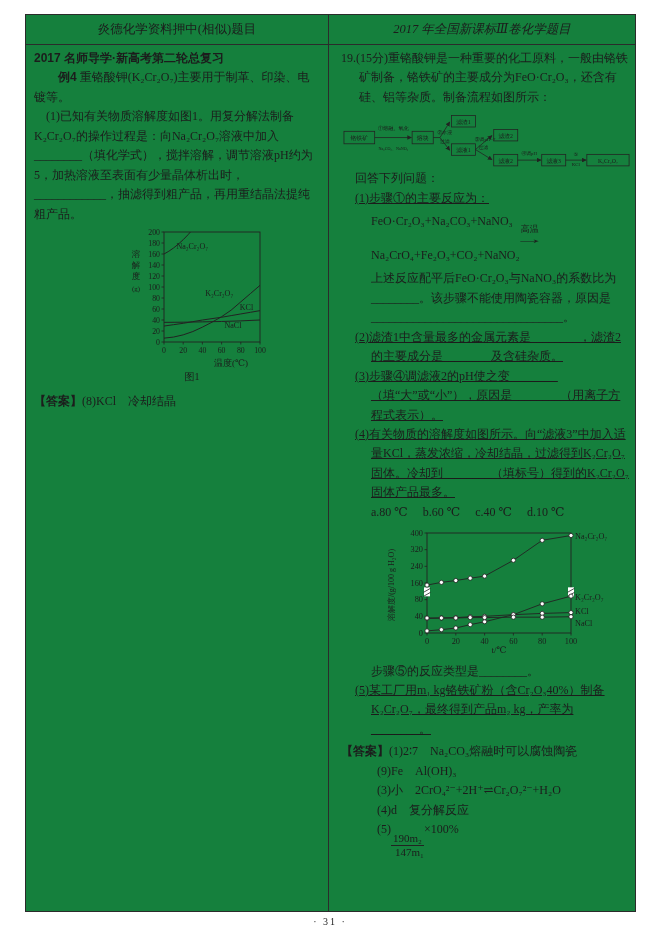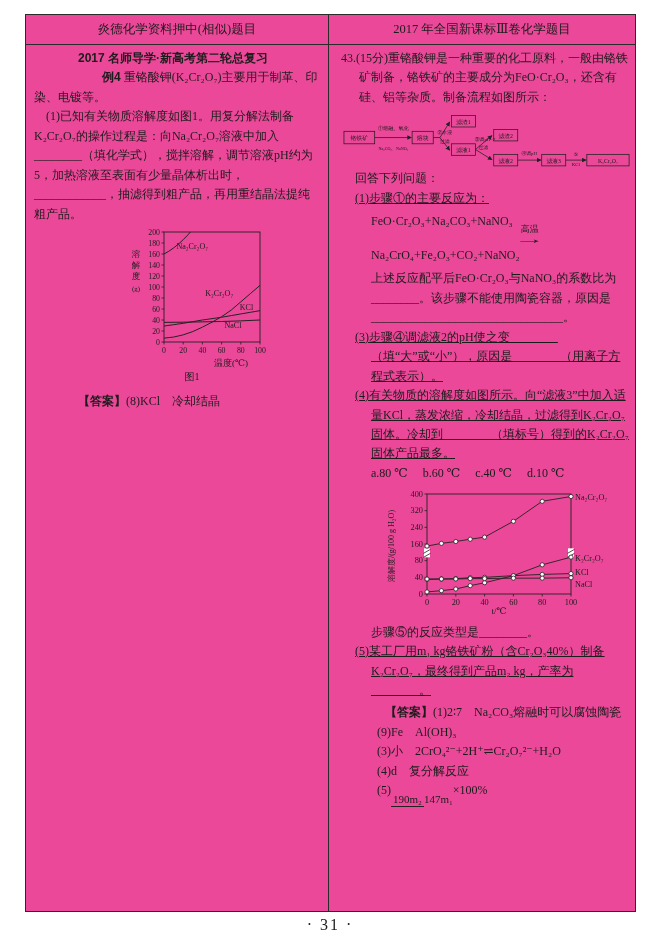--- a/index.html
+++ b/index.html
@@ -1,45 +1,45 @@
 <!DOCTYPE html>
 <html><head>
 <meta charset="utf-8">
 <style>
   * { margin:0; padding:0; box-sizing:border-box; }
   html,body { width:660px; height:950px; background:#ffffff; }
   body { position:relative; font-family:"Liberation Serif","DejaVu Serif",serif; color:#1c1c1c; overflow:hidden; }
-  .frame { position:absolute; left:25px; top:14px; width:611px; height:898px; border:1.5px solid #2b2b2b; display:flex; flex-direction:column; background:#ec4899; }
+  .frame { position:absolute; left:25px; top:14px; width:611px; height:898px; border:1.5px solid #2b2b2b; display:flex; flex-direction:column; background:#15803d; }
   .hdr { display:flex; flex:0 0 30px; border-bottom:1.5px solid #2b2b2b; }
   .hcell { display:flex; align-items:center; justify-content:center; font-size:12.5px; }
   .hcell.l { width:303px; border-right:1.5px solid #2b2b2b; }
-  .hcell.r { flex:1; }
+  .hcell.r { flex:1;font-style:italic; }
   .cols { display:flex; flex:1; min-height:0; }
   .cl { width:303px; border-right:1.5px solid #2b2b2b; padding:4px 7px 0 8px; font-size:12px; line-height:1.62; }
   .cr { flex:1; padding:4px 4px 0 12px; font-size:12px; line-height:1.62; }
   p { margin:0; }
-  .bold { font-weight:bold; font-family:"Liberation Sans","DejaVu Sans",sans-serif;margin-left:44px; }
+  .bold { font-weight:bold; font-family:"Liberation Sans","DejaVu Sans",sans-serif; }
   .ind1 { text-indent:12px; }
   .ind2 { text-indent:24px; }
   .hang27 { padding-left:18px; text-indent:-18px; }
   .subq { padding-left:30px; text-indent:-16px;text-decoration:underline; }
   .flush30 { padding-left:30px; }
   .prompt { padding-left:14px; }
   .equation { padding-left:30px; line-height:25px; margin:1px 0; }
   .rxn-arrow { display:inline-flex; flex-direction:column; align-items:center; width:34px; vertical-align:-7px; line-height:1; }
   .rxn-cond { font-size:9px; line-height:1.1; }
   .rxn-shaft { display:block; font-size:12px; line-height:.7; transform:scaleX(2.6); }
   .ans-first { margin-top:3px; }
   .ans-item { padding-left:36px; }
-  .frac { display:inline-flex; flex-direction:row; align-items:flex-start; vertical-align:-9px; line-height:1.15; font-size:11px; }
+  .frac { display:inline-flex; flex-direction:column; align-items:flex-end; vertical-align:-9px; line-height:1.15; font-size:11px; }
   .frac .fn { border-bottom:1px solid #222; padding:0 2px; }
   .flow-svg { display:block; margin:4px 0 2px 2px; }
   .fig1-wrap { margin:3px 0 1px 94px; }
   .fig2-wrap { margin:1px 0 0 44px; }
-  .pagenum { position:absolute; top:916px; left:0; right:0; text-align:center; font-size:16px; letter-spacing:2px; }
+  .pagenum { position:absolute; top:916px; left:0; right:0; text-align:center; font-size:10px; letter-spacing:2px; }
   svg text { font-family:"Liberation Serif","DejaVu Serif",serif; fill:#1c1c1c; }
   .flow-svg text { text-anchor:middle; }
 </style>
 </head>
 <body>
 
 <div class="frame">
   <div class="hdr">
     <div class="hcell l">炎德化学资料押中(相似)题目</div>
     <div class="hcell r">2017 年全国新课标Ⅲ卷化学题目</div>
@@ -105,21 +105,21 @@
             <text x="8" y="52" text-anchor="middle" font-size="8.5">度</text>
             <text x="8" y="64" text-anchor="middle" font-size="7">(g)</text>
             <text x="103" y="139" text-anchor="middle" font-size="9">温度(℃)</text>
             <text x="64" y="153" text-anchor="middle" font-size="10">图1</text>
           </svg>
       </div>
       <p><span class="bold">【答案】</span><span>(8)KCl　冷却结晶</span></p>
     </div>
 
     <div class="cr">
-      <p class="hang27"><span>43.</span><span>(15分)重铬酸钾是一种重要的化工原料，一般由铬铁矿制备，铬铁矿的主要成分为FeO·Cr₂O₃，还含有硅、铝等杂质。制备流程如图所示：</span></p>
+      <p class="hang27"><span>19.</span><span>(15分)重铬酸钾是一种重要的化工原料，一般由铬铁矿制备，铬铁矿的主要成分为FeO·Cr₂O₃，还含有硅、铝等杂质。制备流程如图所示：</span></p>
 
       <svg class="flow-svg" width="288" height="56" viewBox="0 0 300 58">
         <defs>
           <marker id="arr" markerWidth="6" markerHeight="6" refX="5" refY="3" orient="auto">
             <path d="M0,0 L6,3 L0,6 Z" fill="#222"></path>
           </marker>
         </defs>
         <rect x="1" y="21" width="32" height="13" fill="none" stroke="#222" stroke-width="0.8"></rect>
         <text x="17" y="30.5" font-size="6.2">铬铁矿</text>
         <line x1="33" y1="27.5" x2="71" y2="27.5" stroke="#222" stroke-width="0.8" marker-end="url(#arr)"></line>
@@ -157,20 +157,21 @@
 
       <p class="prompt">回答下列问题：</p>
       <p class="subq">(1)步骤①的主要反应为：</p>
       <div class="equation">
         <span>FeO·Cr₂O₃+Na₂CO₃+NaNO₃</span><span class="rxn-arrow">
             <span class="rxn-cond">高温</span>
             <span class="rxn-shaft">→</span>
           </span><span>Na₂CrO₄+Fe₂O₃+CO₂+NaNO₂</span>
       </div>
       <p class="flush30">上述反应配平后FeO·Cr₂O₃与NaNO₃的系数比为________。该步骤不能使用陶瓷容器，原因是________________________________。</p>
+      <p class="subq">(2)滤渣1中含量最多的金属元素是________，滤渣2的主要成分是________及含硅杂质。</p>
       <p class="subq">(3)步骤④调滤液2的pH使之变________（填“大”或“小”），原因是________（用离子方程式表示）。</p>
       <p class="subq">(4)有关物质的溶解度如图所示。向“滤液3”中加入适量KCl，蒸发浓缩，冷却结晶，过滤得到K₂Cr₂O₇固体。冷却到________（填标号）得到的K₂Cr₂O₇固体产品最多。</p>
       <p class="flush30">a.80 ℃　 b.60 ℃　 c.40 ℃　 d.10 ℃</p>
       <div class="fig2-wrap">
         <svg width="230" height="132" viewBox="0 0 230 132">
             <rect x="42" y="10" width="144" height="100" fill="none" stroke="#222" stroke-width="0.9"></rect>
             <line x1="39.5" y1="110" x2="42" y2="110" stroke="#222" stroke-width="0.8"></line>
             <text x="38" y="112.8" text-anchor="end" font-size="8.3">0</text>
             <line x1="39.5" y1="93.33333333333333" x2="42" y2="93.33333333333333" stroke="#222" stroke-width="0.8"></line>
             <text x="38" y="96.13333333333333" text-anchor="end" font-size="8.3">40</text>

